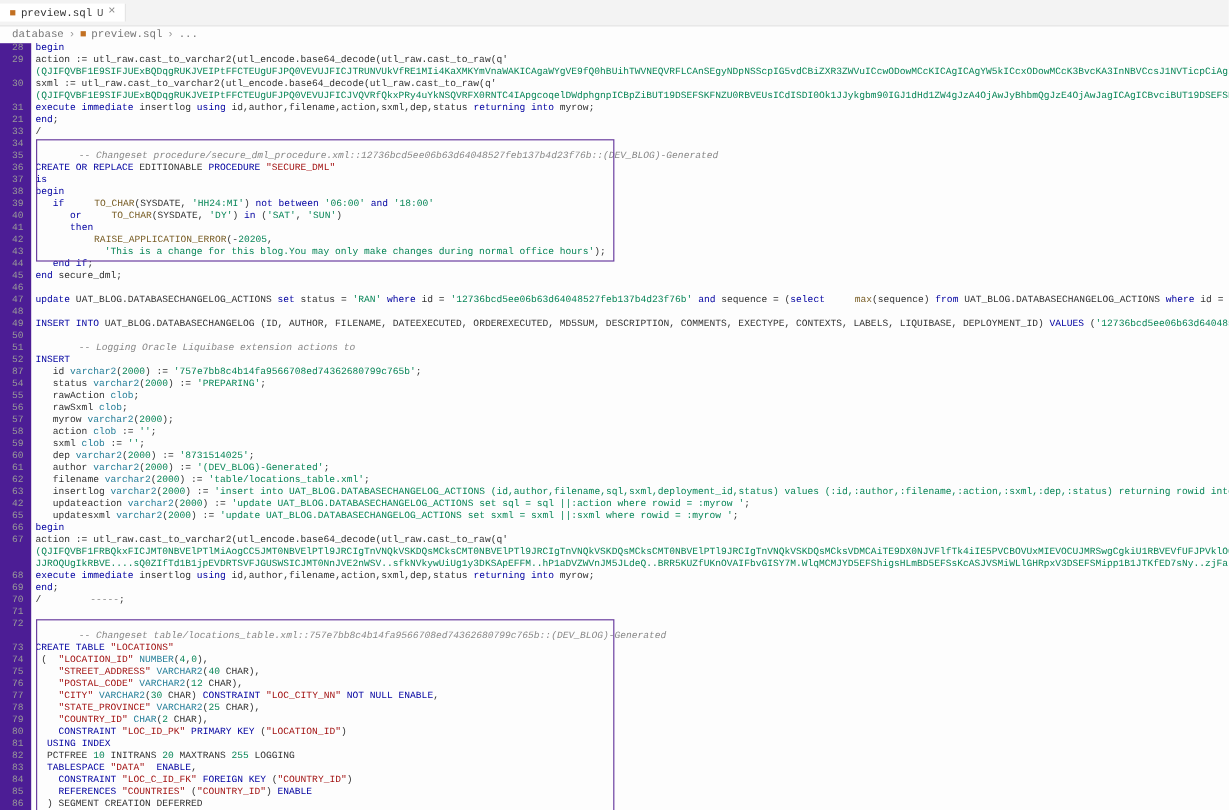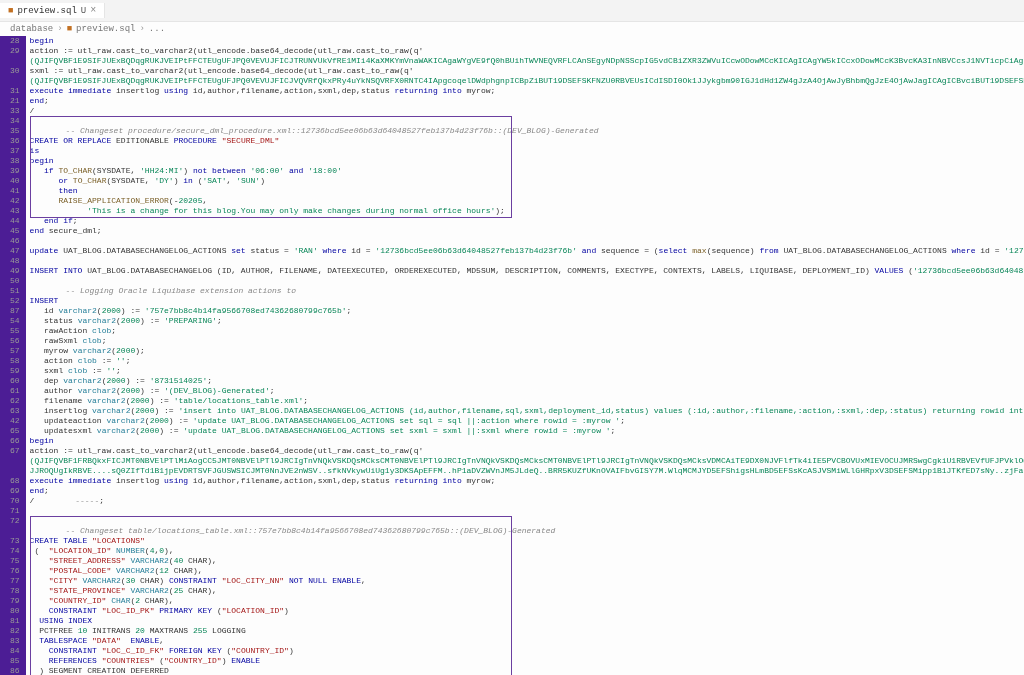--- a/index.html
+++ b/index.html
@@ -64,21 +64,21 @@
     pointer-events:none;
   }
   .box1::before { width:480px; height:100px; }
   .box2::before { width:480px; height:160px; }
   
   .kw { color:#0000a0; }
   .str { color:#098658; }
   .num { color:#098658; }
   .cm { color:#888; font-style:italic;margin-left:36px; }
   .id { color:#267f99;margin-top:22px; }
-  .fn { color:#795e26; }
+  .fn { color:#795e26;margin-left:20px; }
   .red { color:#a31515; }
 </style>
 </head>
 <body>
 
 <div class="tab-bar">
   <div class="tab">
     <span class="tab-icon">■</span>
     <span>preview.sql</span>
     <span class="mod-indicator">U</span>

